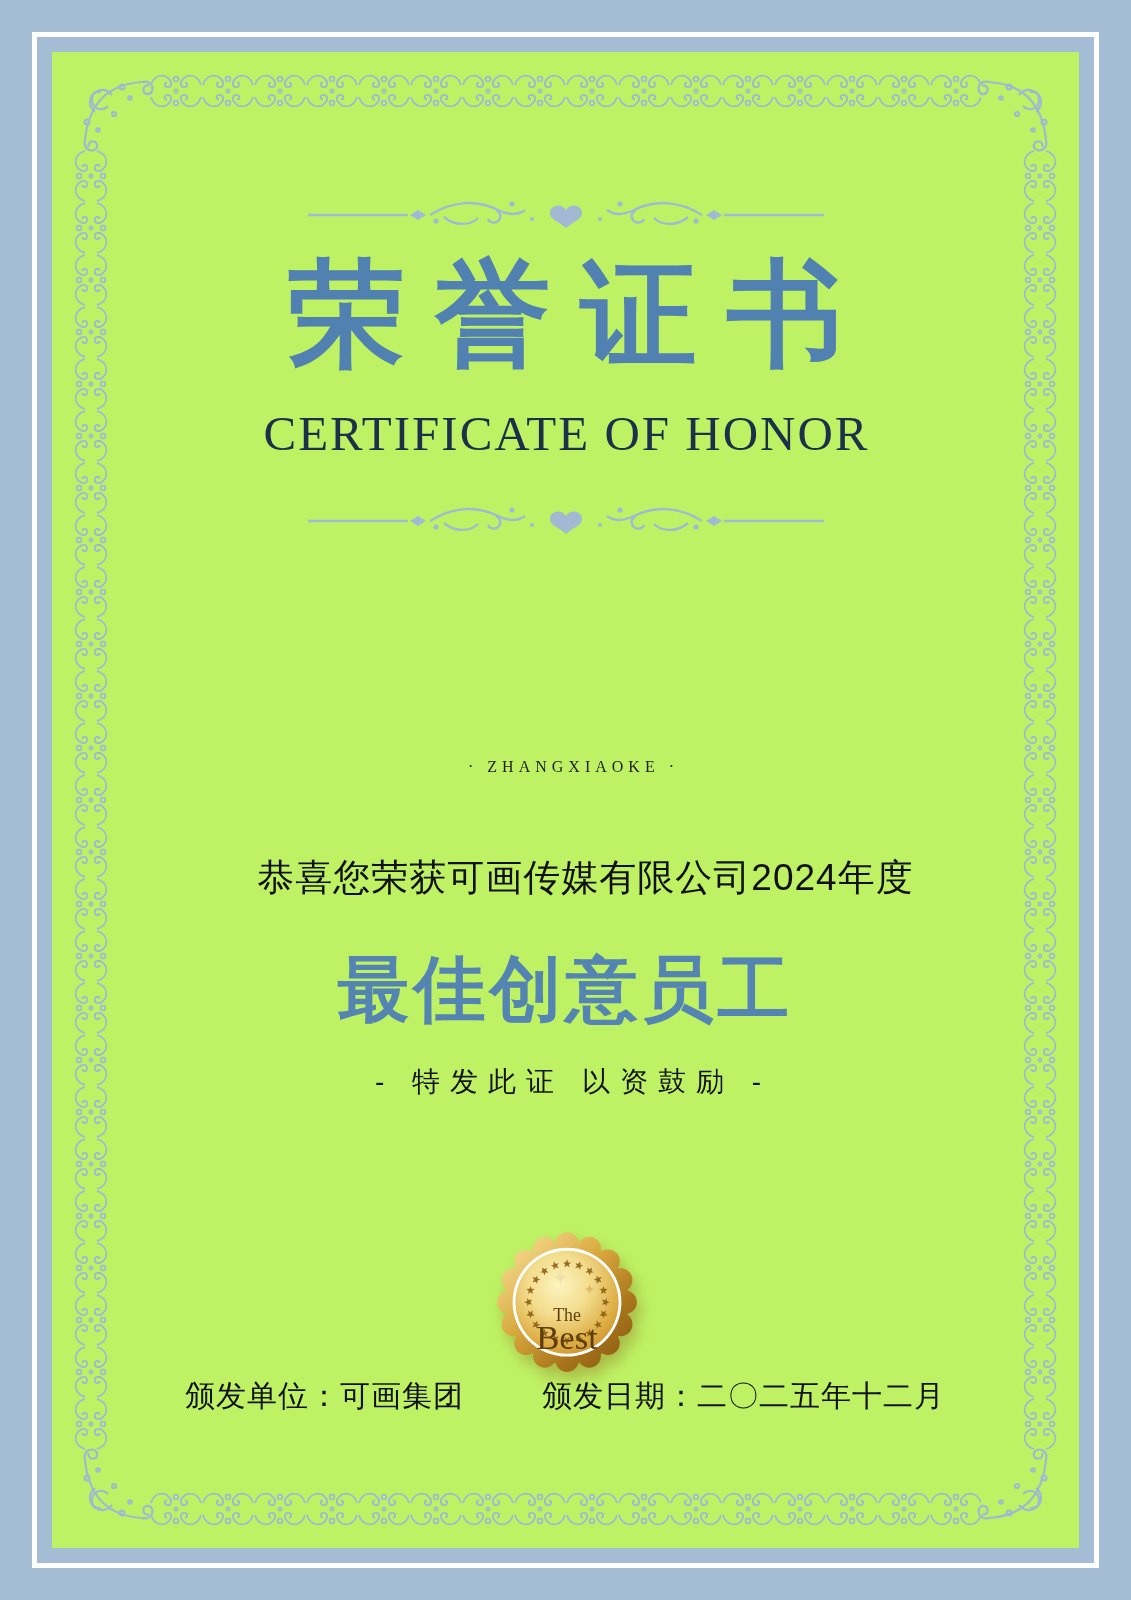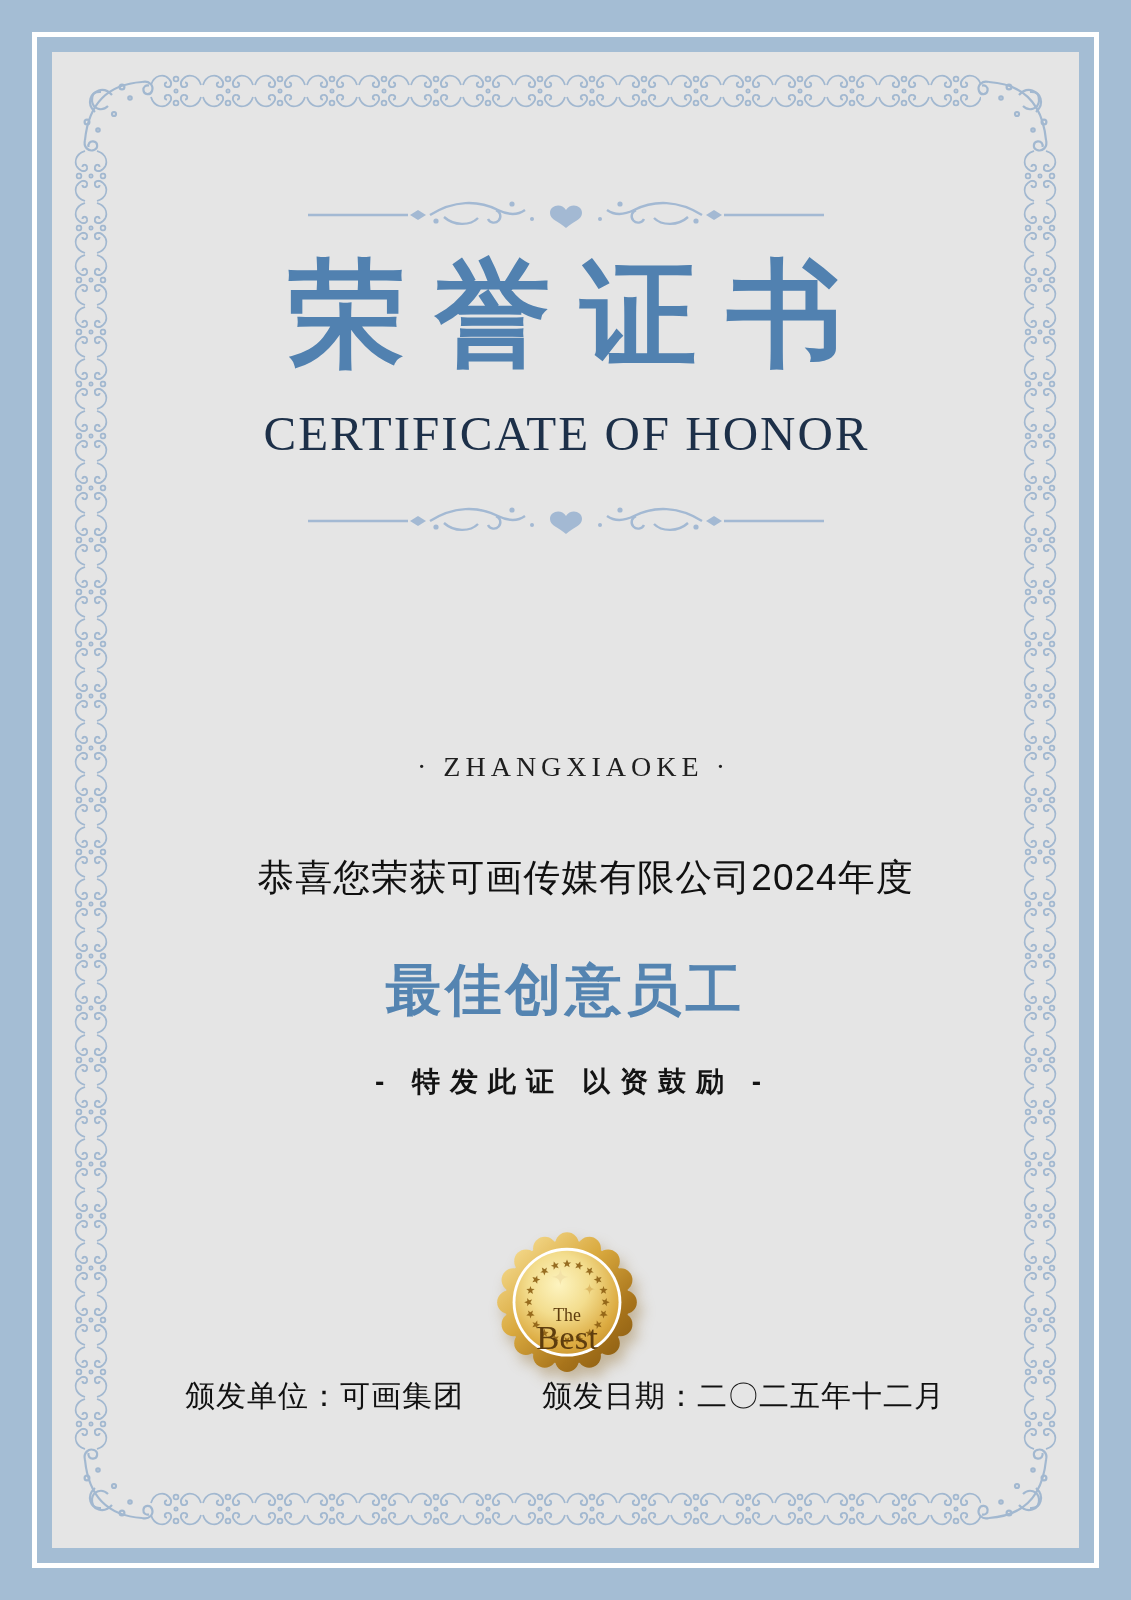--- a/index.html
+++ b/index.html
@@ -5,21 +5,21 @@
   html,body{margin:0;padding:0;}
   body{
     width:1131px;height:1600px;position:relative;overflow:hidden;
     background:#a4bdd4;
     font-family:"Liberation Sans","DejaVu Sans",sans-serif;
   }
   .frame-line{
     position:absolute;inset:32px;border:5px solid #ffffff;
   }
   .panel{
-    position:absolute;inset:15px;background:#e5e5e5;
+    position:absolute;inset:15px;background:#bef264;
   }
   .border-svg{
     position:absolute;left:14px;top:14px;width:999px;height:1468px;
     pointer-events:none;
   }
   .content{position:absolute;inset:0;}
   .content > div{position:absolute;left:0;right:0;text-align:center;}
 
   .divider{height:36px;}
   .divider svg{display:block;margin:0 auto;}
@@ -35,35 +35,35 @@
     top:352px;font-family:"Liberation Serif","DejaVu Serif",serif;
     font-weight:400;font-size:49px;line-height:60px;
     color:#1d3049;letter-spacing:2px;padding-left:2px;
   }
   .recipient-name{
     top:588px;font-weight:700;font-size:78px;line-height:110px;
     color:#0f0f0f;letter-spacing:8px;padding-left:8px;
   }
   .recipient-pinyin{
     top:698px;font-family:"Liberation Serif","DejaVu Serif",serif;
-    font-size:28px;line-height:34px;color:#1f1f1f;
+    font-size:16px;line-height:34px;color:#1f1f1f;
     letter-spacing:5px;padding-left:16px;
   }
   .congrats-line{
     top:798px;font-size:37px;line-height:56px;font-weight:500;color:#111111;
     letter-spacing:1px;
     margin-left:40px;
   }
   .award-title{
     top:880px;font-family:"Liberation Serif","DejaVu Serif",serif;
-    font-weight:900;font-size:56px;line-height:116px;
+    font-weight:900;font-size:72px;line-height:116px;
     color:#5484b1;letter-spacing:4px;padding-left:0;
   }
   .motto-line{
-    top:1008px;font-size:28px;line-height:44px;font-weight:700;color:#131313;
+    top:1008px;font-size:28px;line-height:44px;font-weight:400;color:#131313;
     letter-spacing:10px;padding-left:15px;
   }
   .badge{
     top:1178px;left:440px !important;right:auto !important;
     width:150px;height:150px;
   }
   .badge svg{filter:drop-shadow(5px 9px 7px rgba(140,100,30,0.38));}
   .footer-row{
     top:1322px;display:flex;justify-content:space-between;
     padding:0 134px 0 133px;font-size:30px;line-height:44px;

